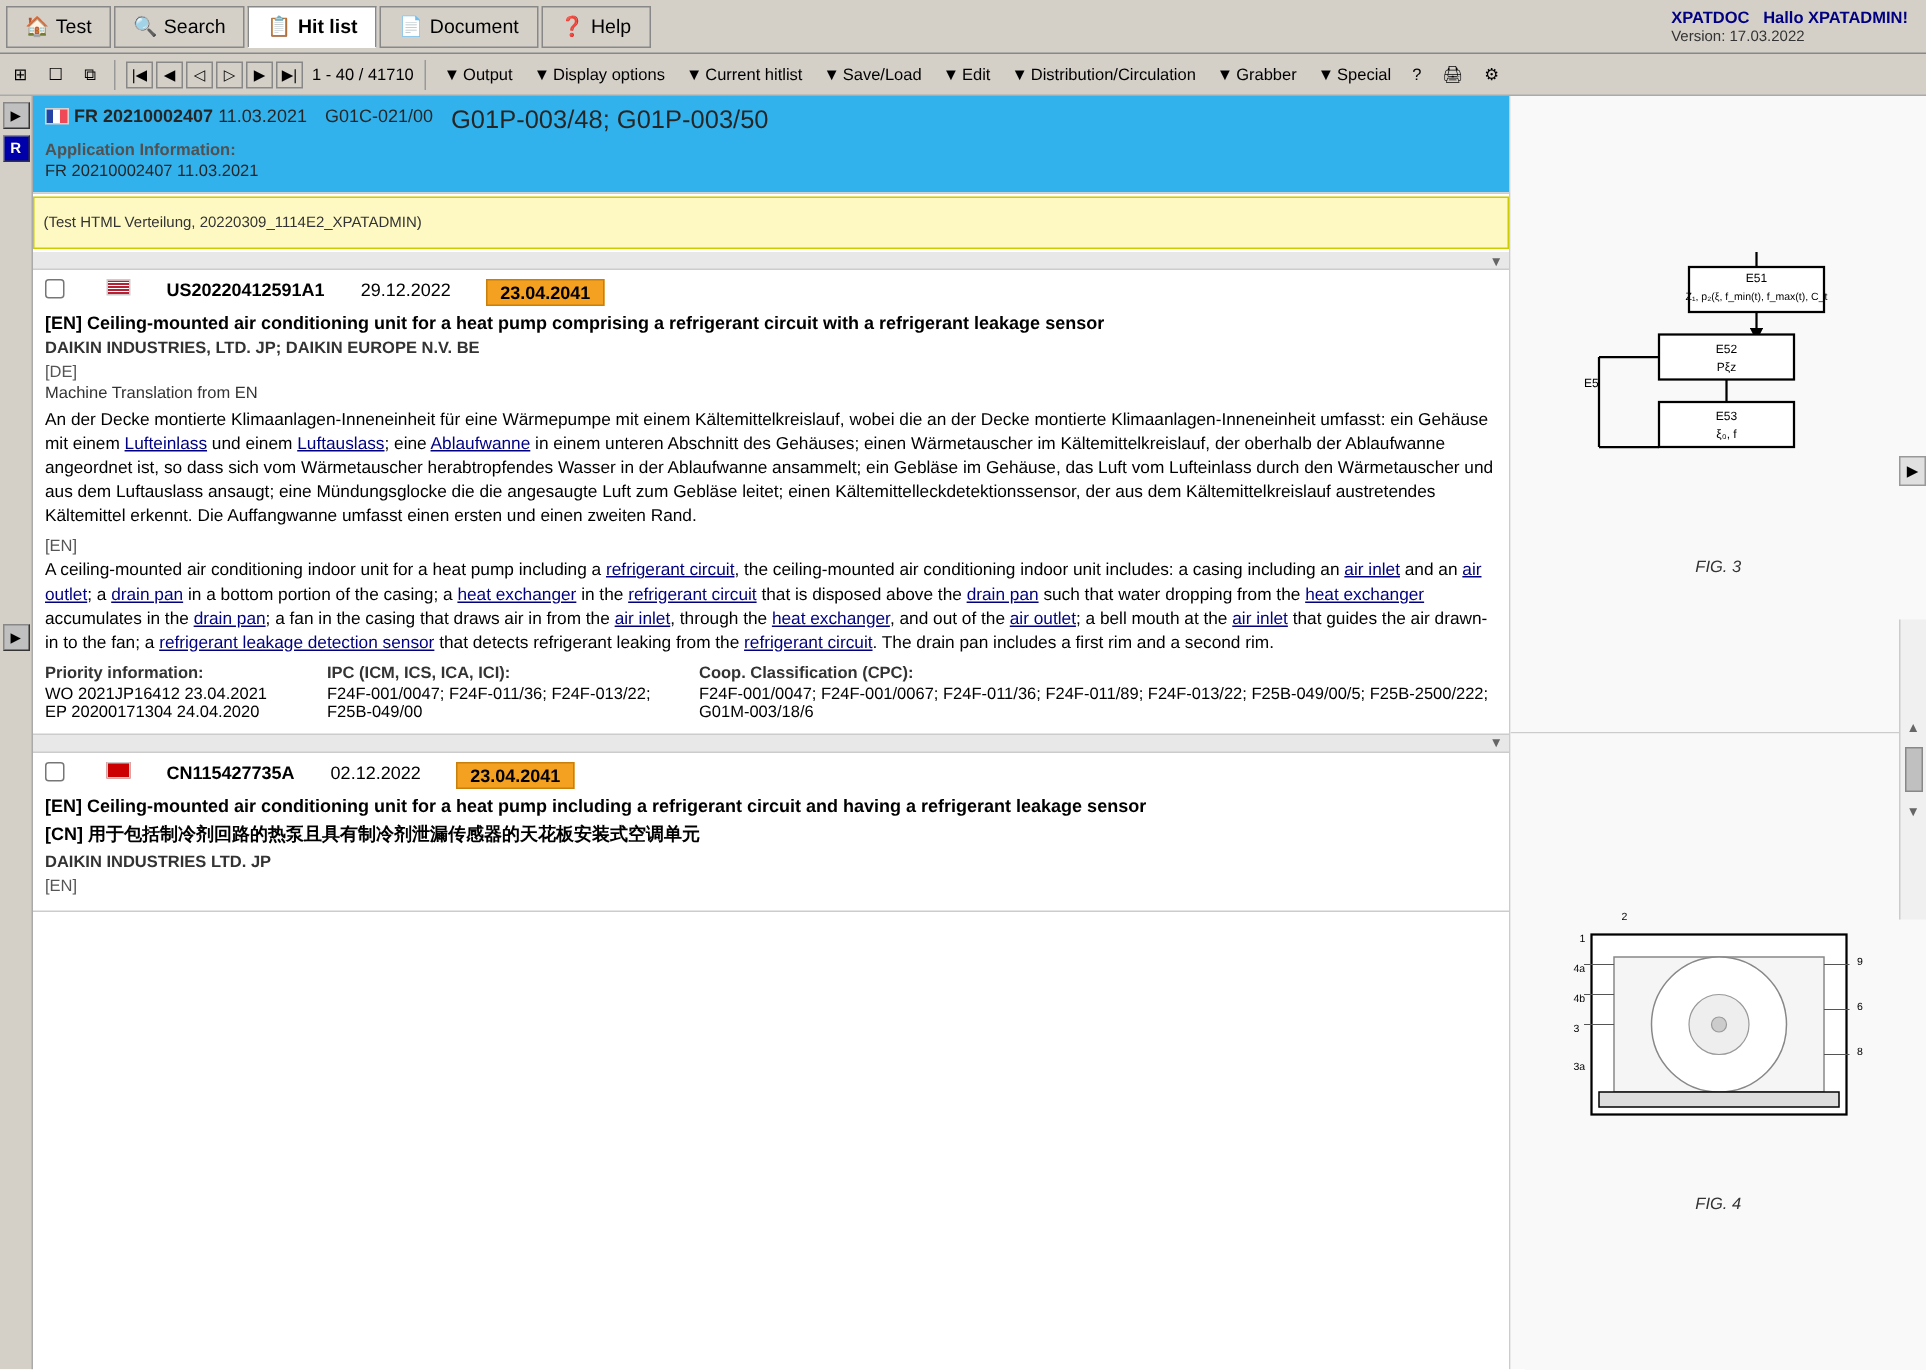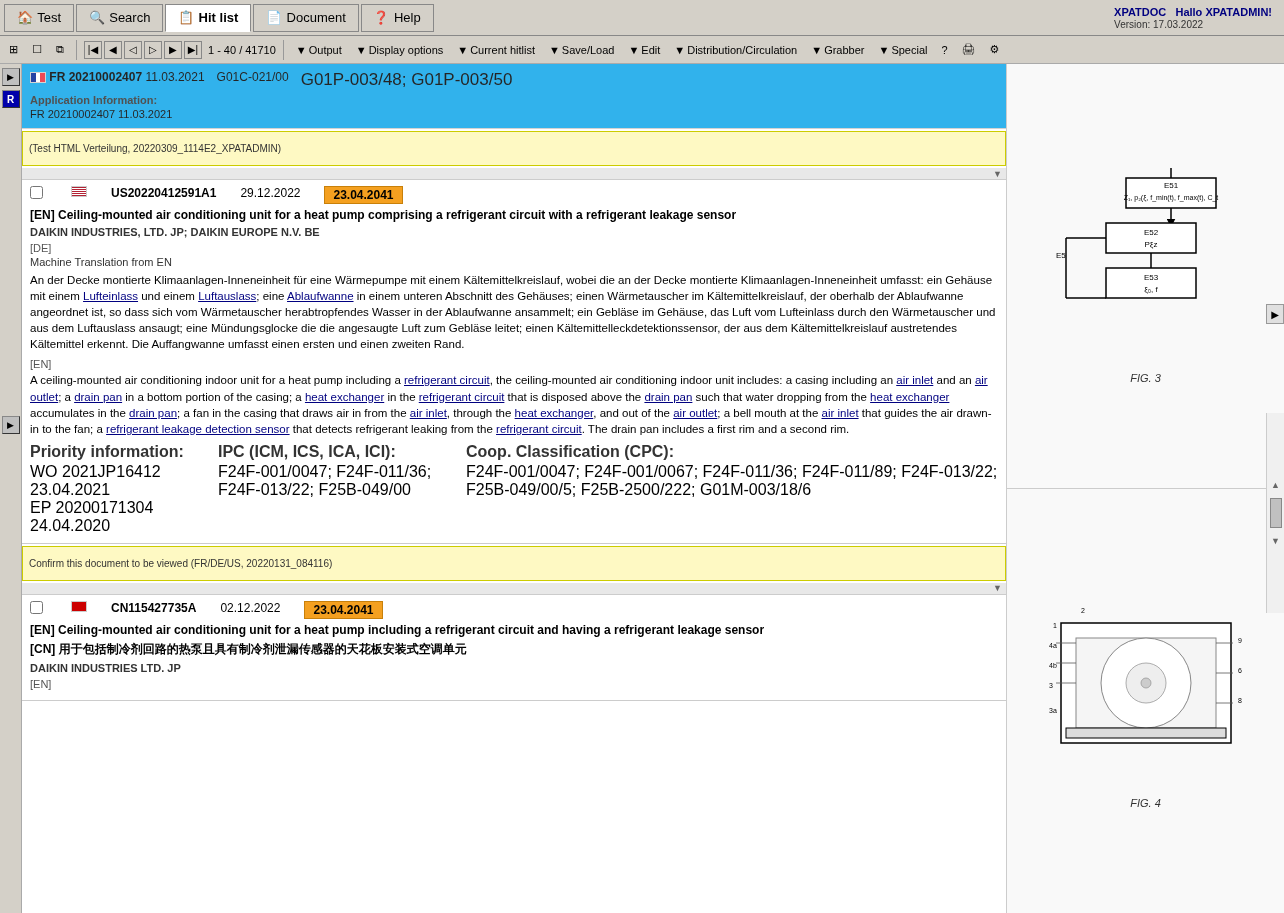--- a/index.html
+++ b/index.html
@@ -242,21 +242,21 @@
     .results-area::-webkit-scrollbar-thumb { background: #b0b0b0; border: 1px solid #888; }
 
     
     .hl { text-decoration: underline; color: #000080; }
 
     
     .meta-grid {
       display: grid;
       grid-template-columns: 180px 240px 1fr;
       gap: 2px 8px;
-      font-size: 16px;
+      font-size: 11px;
       margin-top: 6px;
       color: #000;
     }
     .meta-grid .lbl { font-weight: bold; color: #333; }
 
     
     .entry-13 { background: #fff; }
 
     .prev-entry {
       background: #0ea5e9;
@@ -443,23 +443,20 @@
         <div>
           <div>WO 2021JP16412 23.04.2021</div>
           <div>EP 20200171304 24.04.2020</div>
         </div>
         <div>F24F-001/0047; F24F-011/36; F24F-013/22; F25B-049/00</div>
         <div>F24F-001/0047; F24F-001/0067; F24F-011/36; F24F-011/89; F24F-013/22; F25B-049/00/5; F25B-2500/222; G01M-003/18/6</div>
       </div>
 
     </div>
 
-    <div class="tooltip-bar">
-      <span>Confirm this document to be viewed (FR/DE/US, 20220131_084116)</span>
-    </div>
 
     <div class="scroll-indicator">
       <span class="scroll-arrow">▼</span>
     </div>
 
     <div class="patent-entry entry-14">
       <div class="patent-header">
         <span>
           <input type="checkbox" style="margin-right: 4px;">
         </span>

